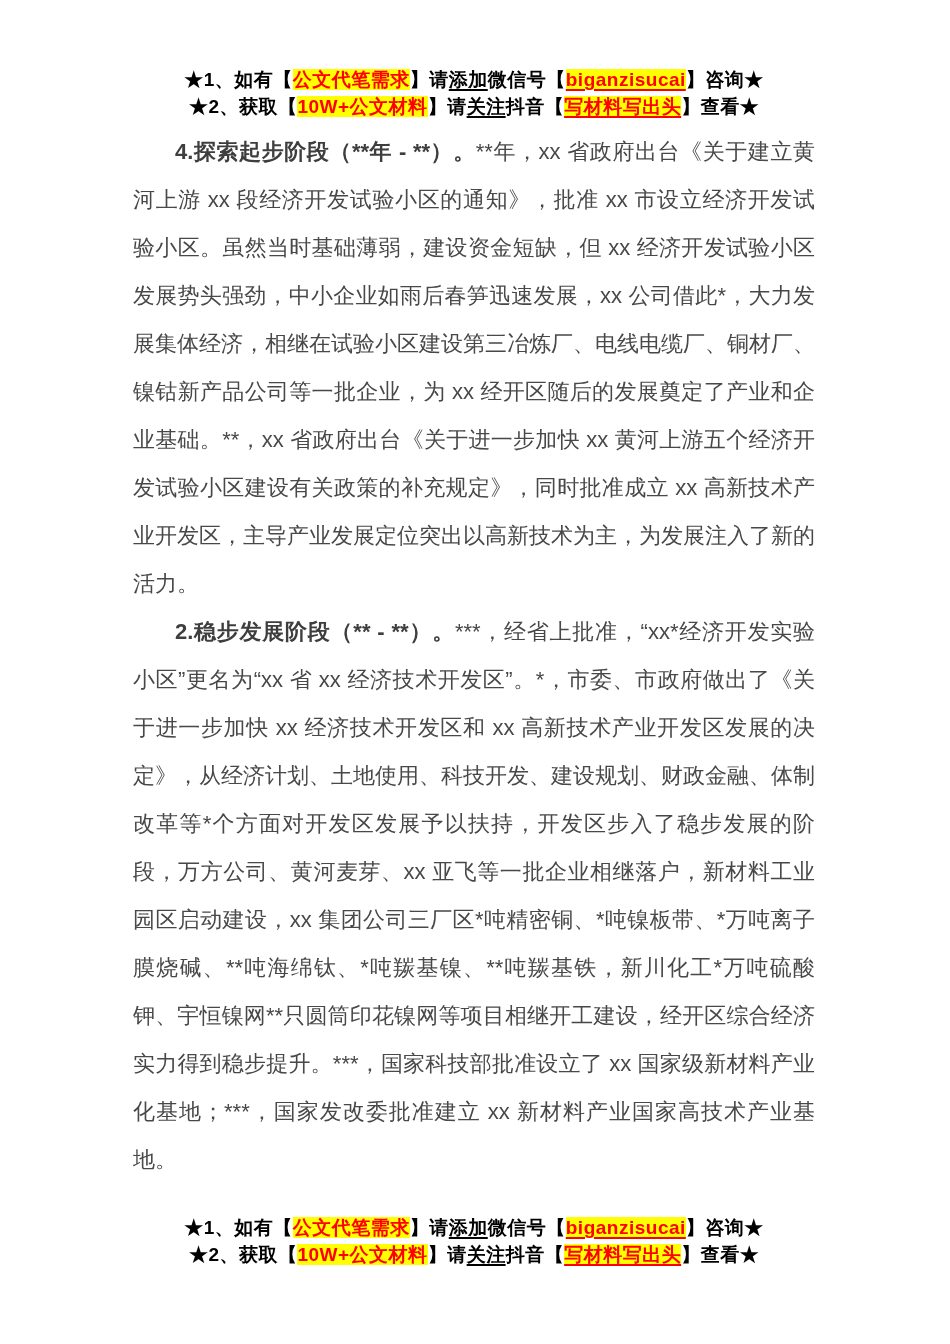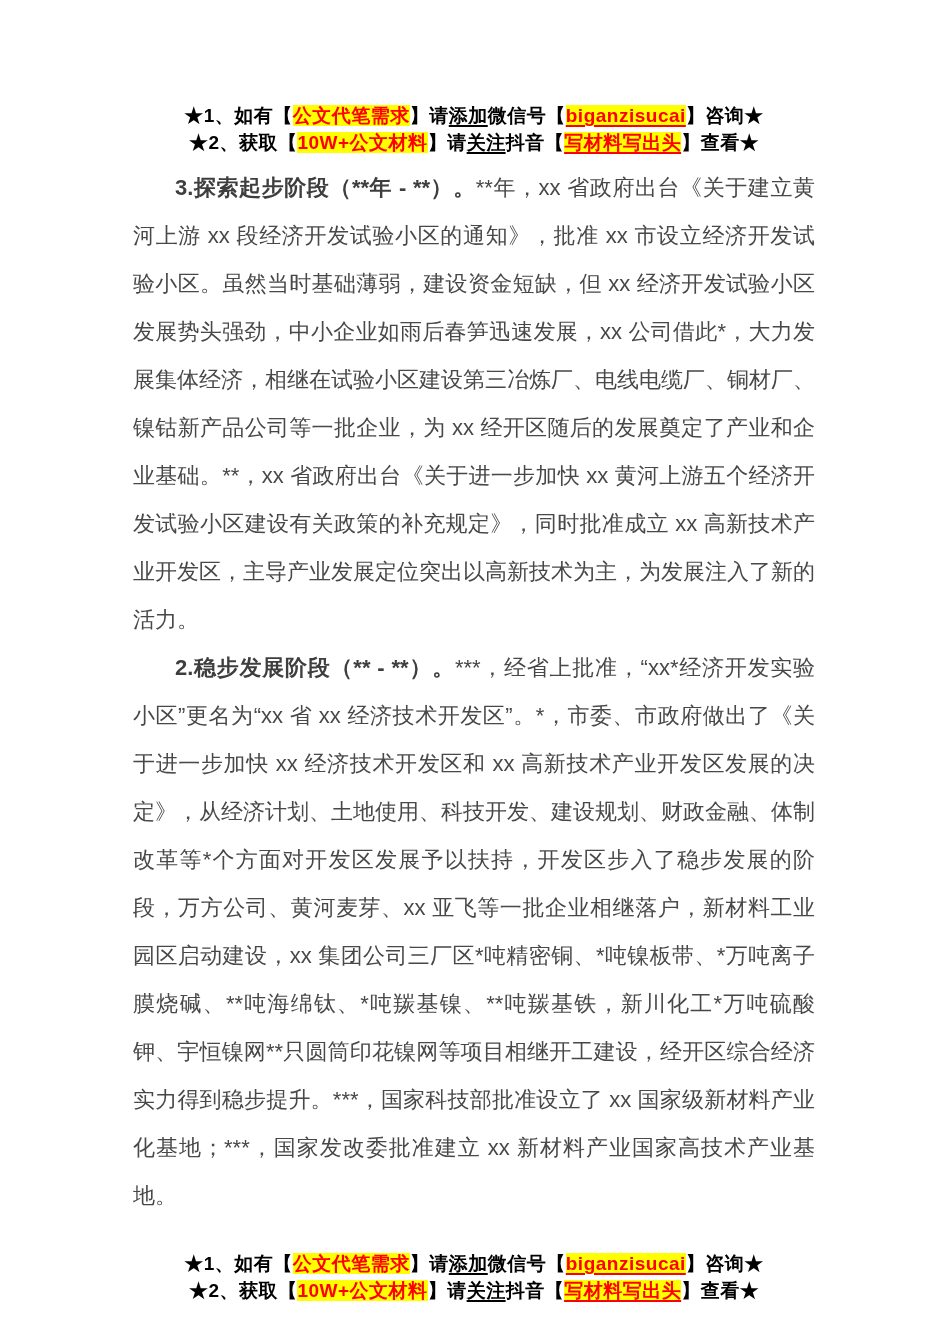--- a/index.html
+++ b/index.html
@@ -6,21 +6,21 @@
     margin: 0;
     padding: 0;
     background: #ffffff;
   }
   .page {
     position: relative;
     width: 948px;
     height: 1344px;
     box-sizing: border-box;
     background: #ffffff;
-    padding: 102px 133px 0 133px;
+    padding: 66px 133px 0 133px;
     overflow: hidden;
     font-family: "Liberation Sans", sans-serif;
   }
   
   .promo-line {
     margin: 0;
     text-align: center;
     font-weight: 700;
     font-size: 19px;
     line-height: 27px;
@@ -66,21 +66,21 @@
     <p class="promo-line">
       <span>★1、如有【</span><span class="hl">公文代笔需求</span><span>】请</span><span class="ul">添加</span><span>微信号【</span><span class="hl ul">biganzisucai</span><span>】咨询★</span>
     </p>
     <p class="promo-line">
       <span>★2、获取【</span><span class="hl">10W+公文材料</span><span>】请</span><span class="ul">关注</span><span>抖音【</span><span class="hl ul">写材料写出头</span><span>】查看★</span>
     </p>
   </div>
 
   <div class="doc">
     <p class="para">
-      <span class="para-heading">3.探索起步阶段（**年 - **）。</span><span>**年，xx 省政府出台《关于建立黄河上游 xx 段经济开发试验小区的通知》，批准 xx 市设立经济开发试验小区。虽然当时基础薄弱，建设资金短缺，但 xx 经济开发试验小区发展势头强劲，中小企业如雨后春笋迅速发展，xx 公司借此*，大力发展集体经济，相继在试验小区建设第三冶炼厂、电线电缆厂、铜材厂、镍钴新产品公司等一批企业，为 xx 经开区随后的发展奠定了产业和企业基础。**，xx 省政府出台《关于进一步加快 xx 黄河上游五个经济开发试验小区建设有关政策的补充规定》，同时批准成立 xx 高新技术产业开发区，主导产业发展定位突出以高新技术为主，为发展注入了新的活力。</span>
+      <span class="para-heading">4.探索起步阶段（**年 - **）。</span><span>**年，xx 省政府出台《关于建立黄河上游 xx 段经济开发试验小区的通知》，批准 xx 市设立经济开发试验小区。虽然当时基础薄弱，建设资金短缺，但 xx 经济开发试验小区发展势头强劲，中小企业如雨后春笋迅速发展，xx 公司借此*，大力发展集体经济，相继在试验小区建设第三冶炼厂、电线电缆厂、铜材厂、镍钴新产品公司等一批企业，为 xx 经开区随后的发展奠定了产业和企业基础。**，xx 省政府出台《关于进一步加快 xx 黄河上游五个经济开发试验小区建设有关政策的补充规定》，同时批准成立 xx 高新技术产业开发区，主导产业发展定位突出以高新技术为主，为发展注入了新的活力。</span>
     </p>
     <p class="para">
       <span class="para-heading">2.稳步发展阶段（** - **）。</span><span>***，经省上批准，“xx*经济开发实验小区”更名为“xx 省 xx 经济技术开发区”。*，市委、市政府做出了《关于进一步加快 xx 经济技术开发区和 xx 高新技术产业开发区发展的决定》，从经济计划、土地使用、科技开发、建设规划、财政金融、体制改革等*个方面对开发区发展予以扶持，开发区步入了稳步发展的阶段，万方公司、黄河麦芽、xx 亚飞等一批企业相继落户，新材料工业园区启动建设，xx 集团公司三厂区*吨精密铜、*吨镍板带、*万吨离子膜烧碱、**吨海绵钛、*吨羰基镍、**吨羰基铁，新川化工*万吨硫酸钾、宇恒镍网**只圆筒印花镍网等项目相继开工建设，经开区综合经济实力得到稳步提升。***，国家科技部批准设立了 xx 国家级新材料产业化基地；***，国家发改委批准建立 xx 新材料产业国家高技术产业基地。</span>
     </p>
   </div>
 
   <div class="promo-bottom">
     <p class="promo-line">
       <span>★1、如有【</span><span class="hl">公文代笔需求</span><span>】请</span><span class="ul">添加</span><span>微信号【</span><span class="hl ul">biganzisucai</span><span>】咨询★</span>
     </p>

